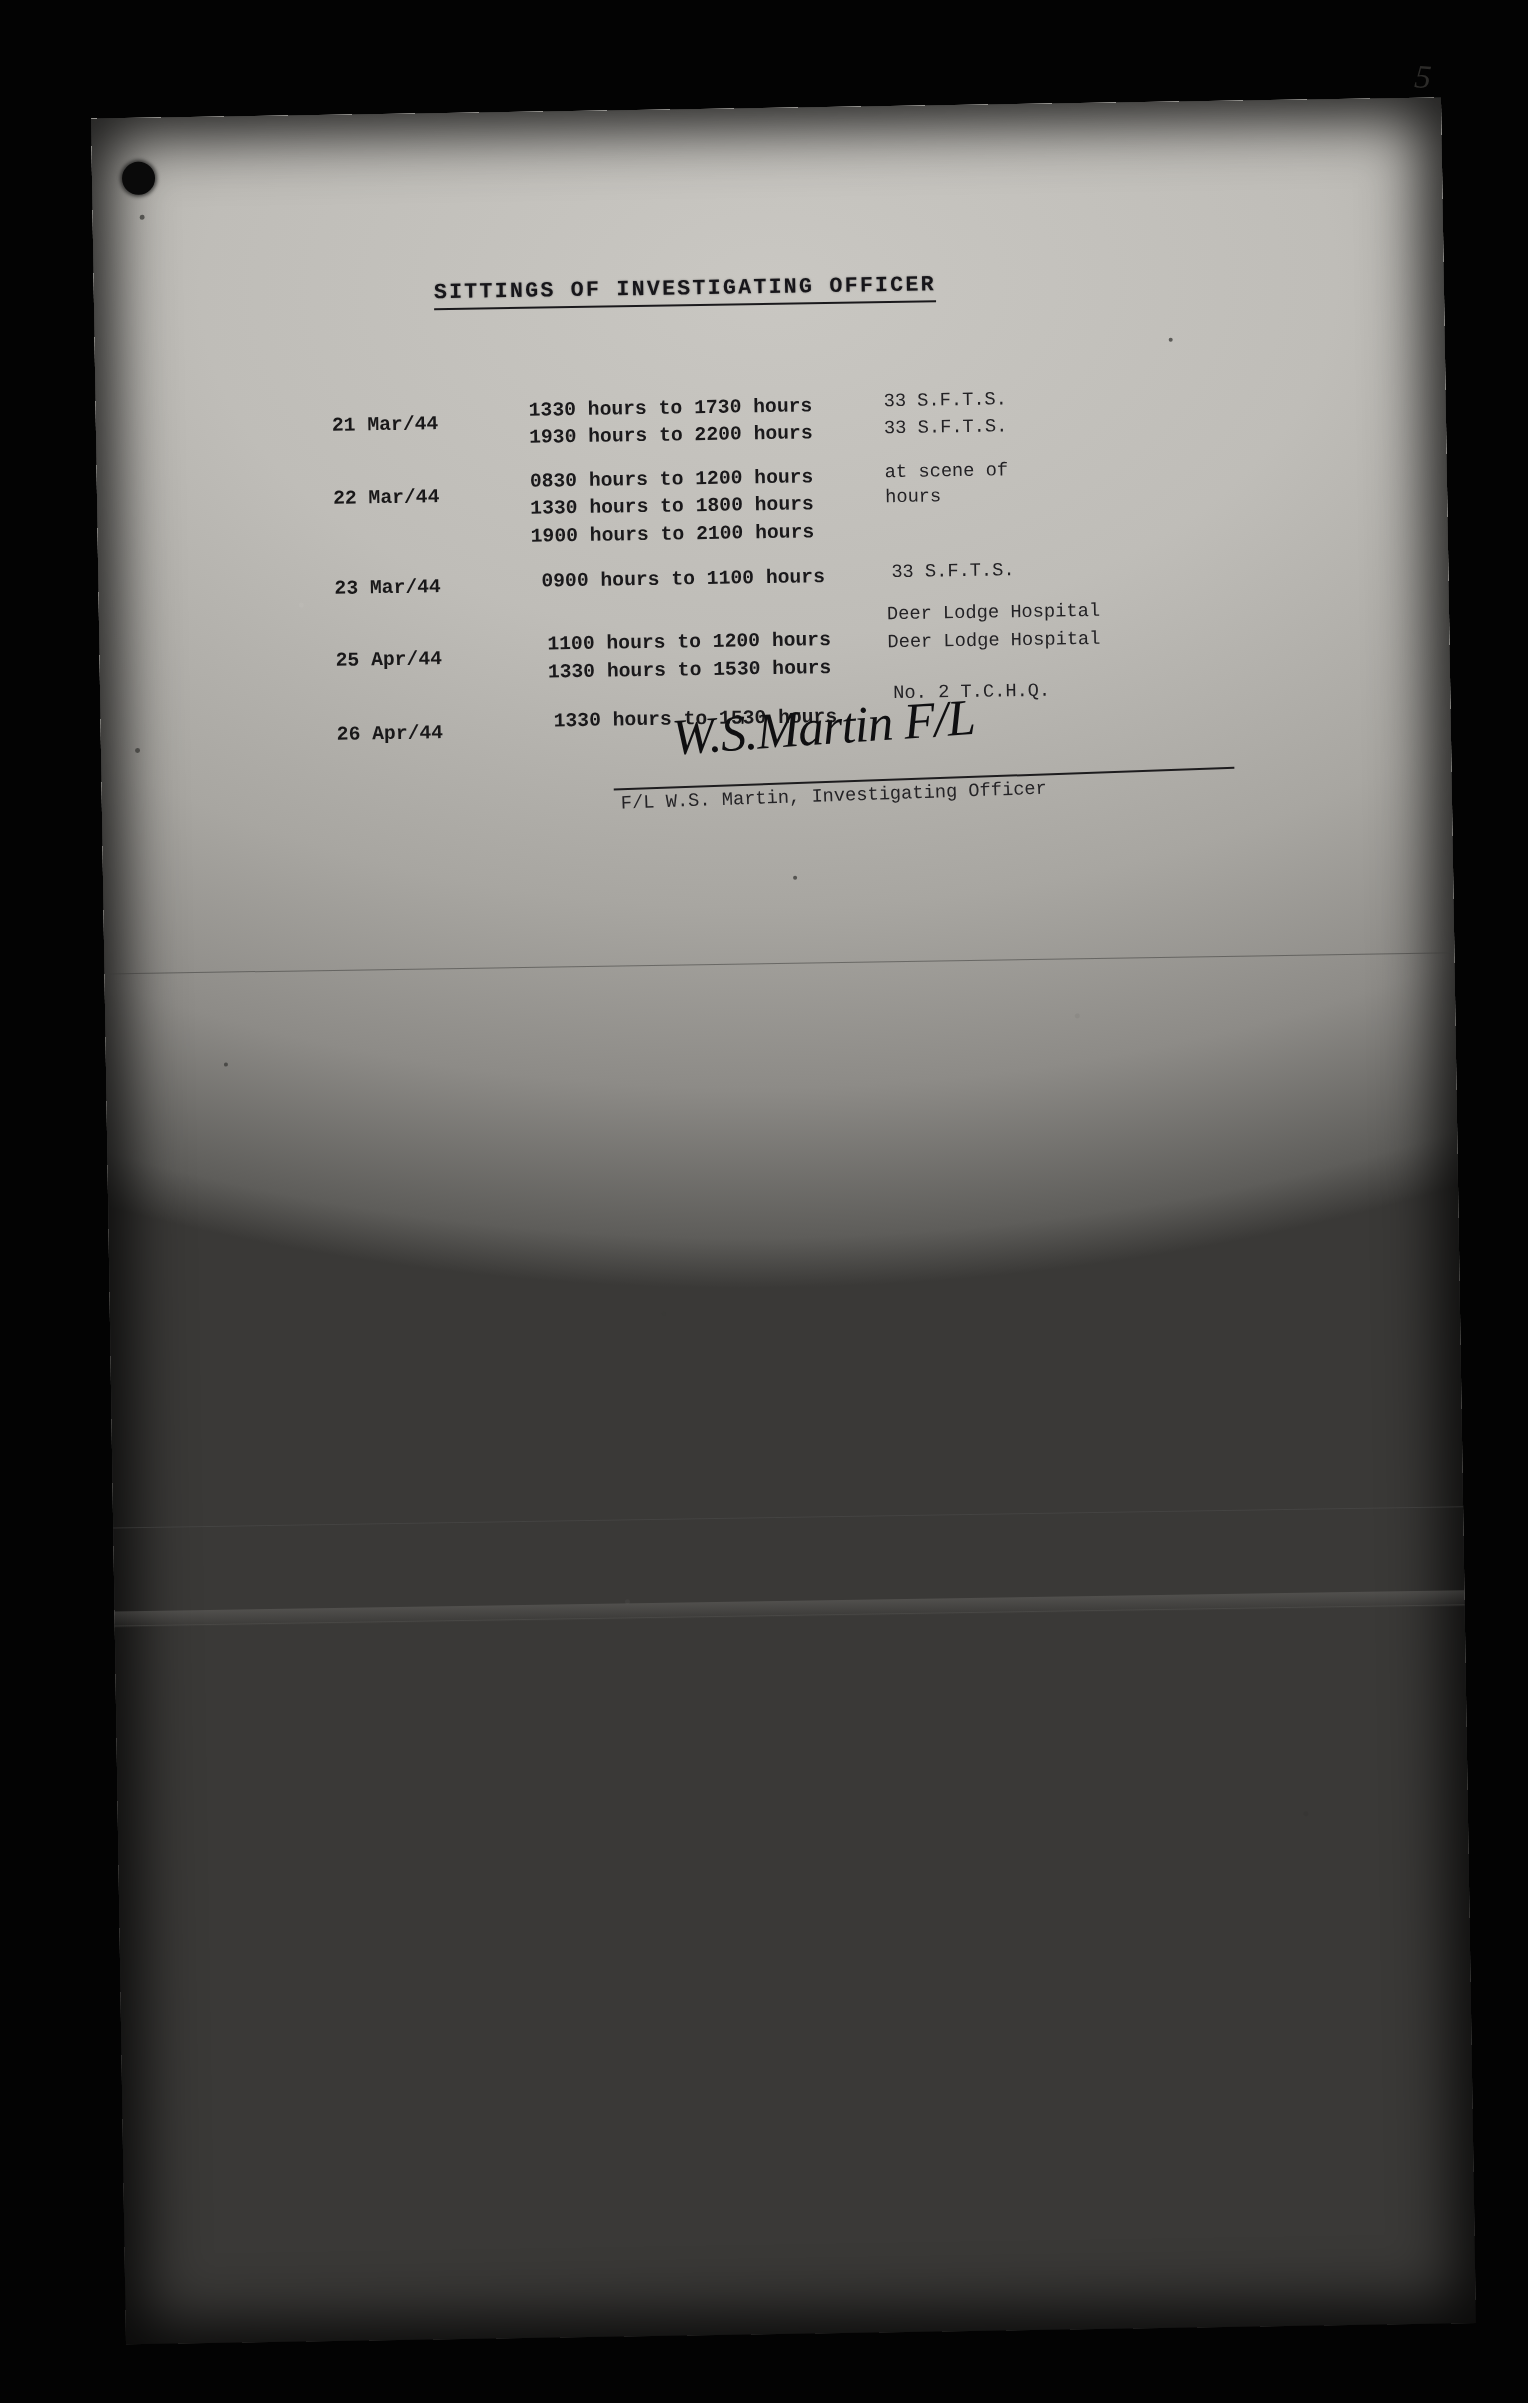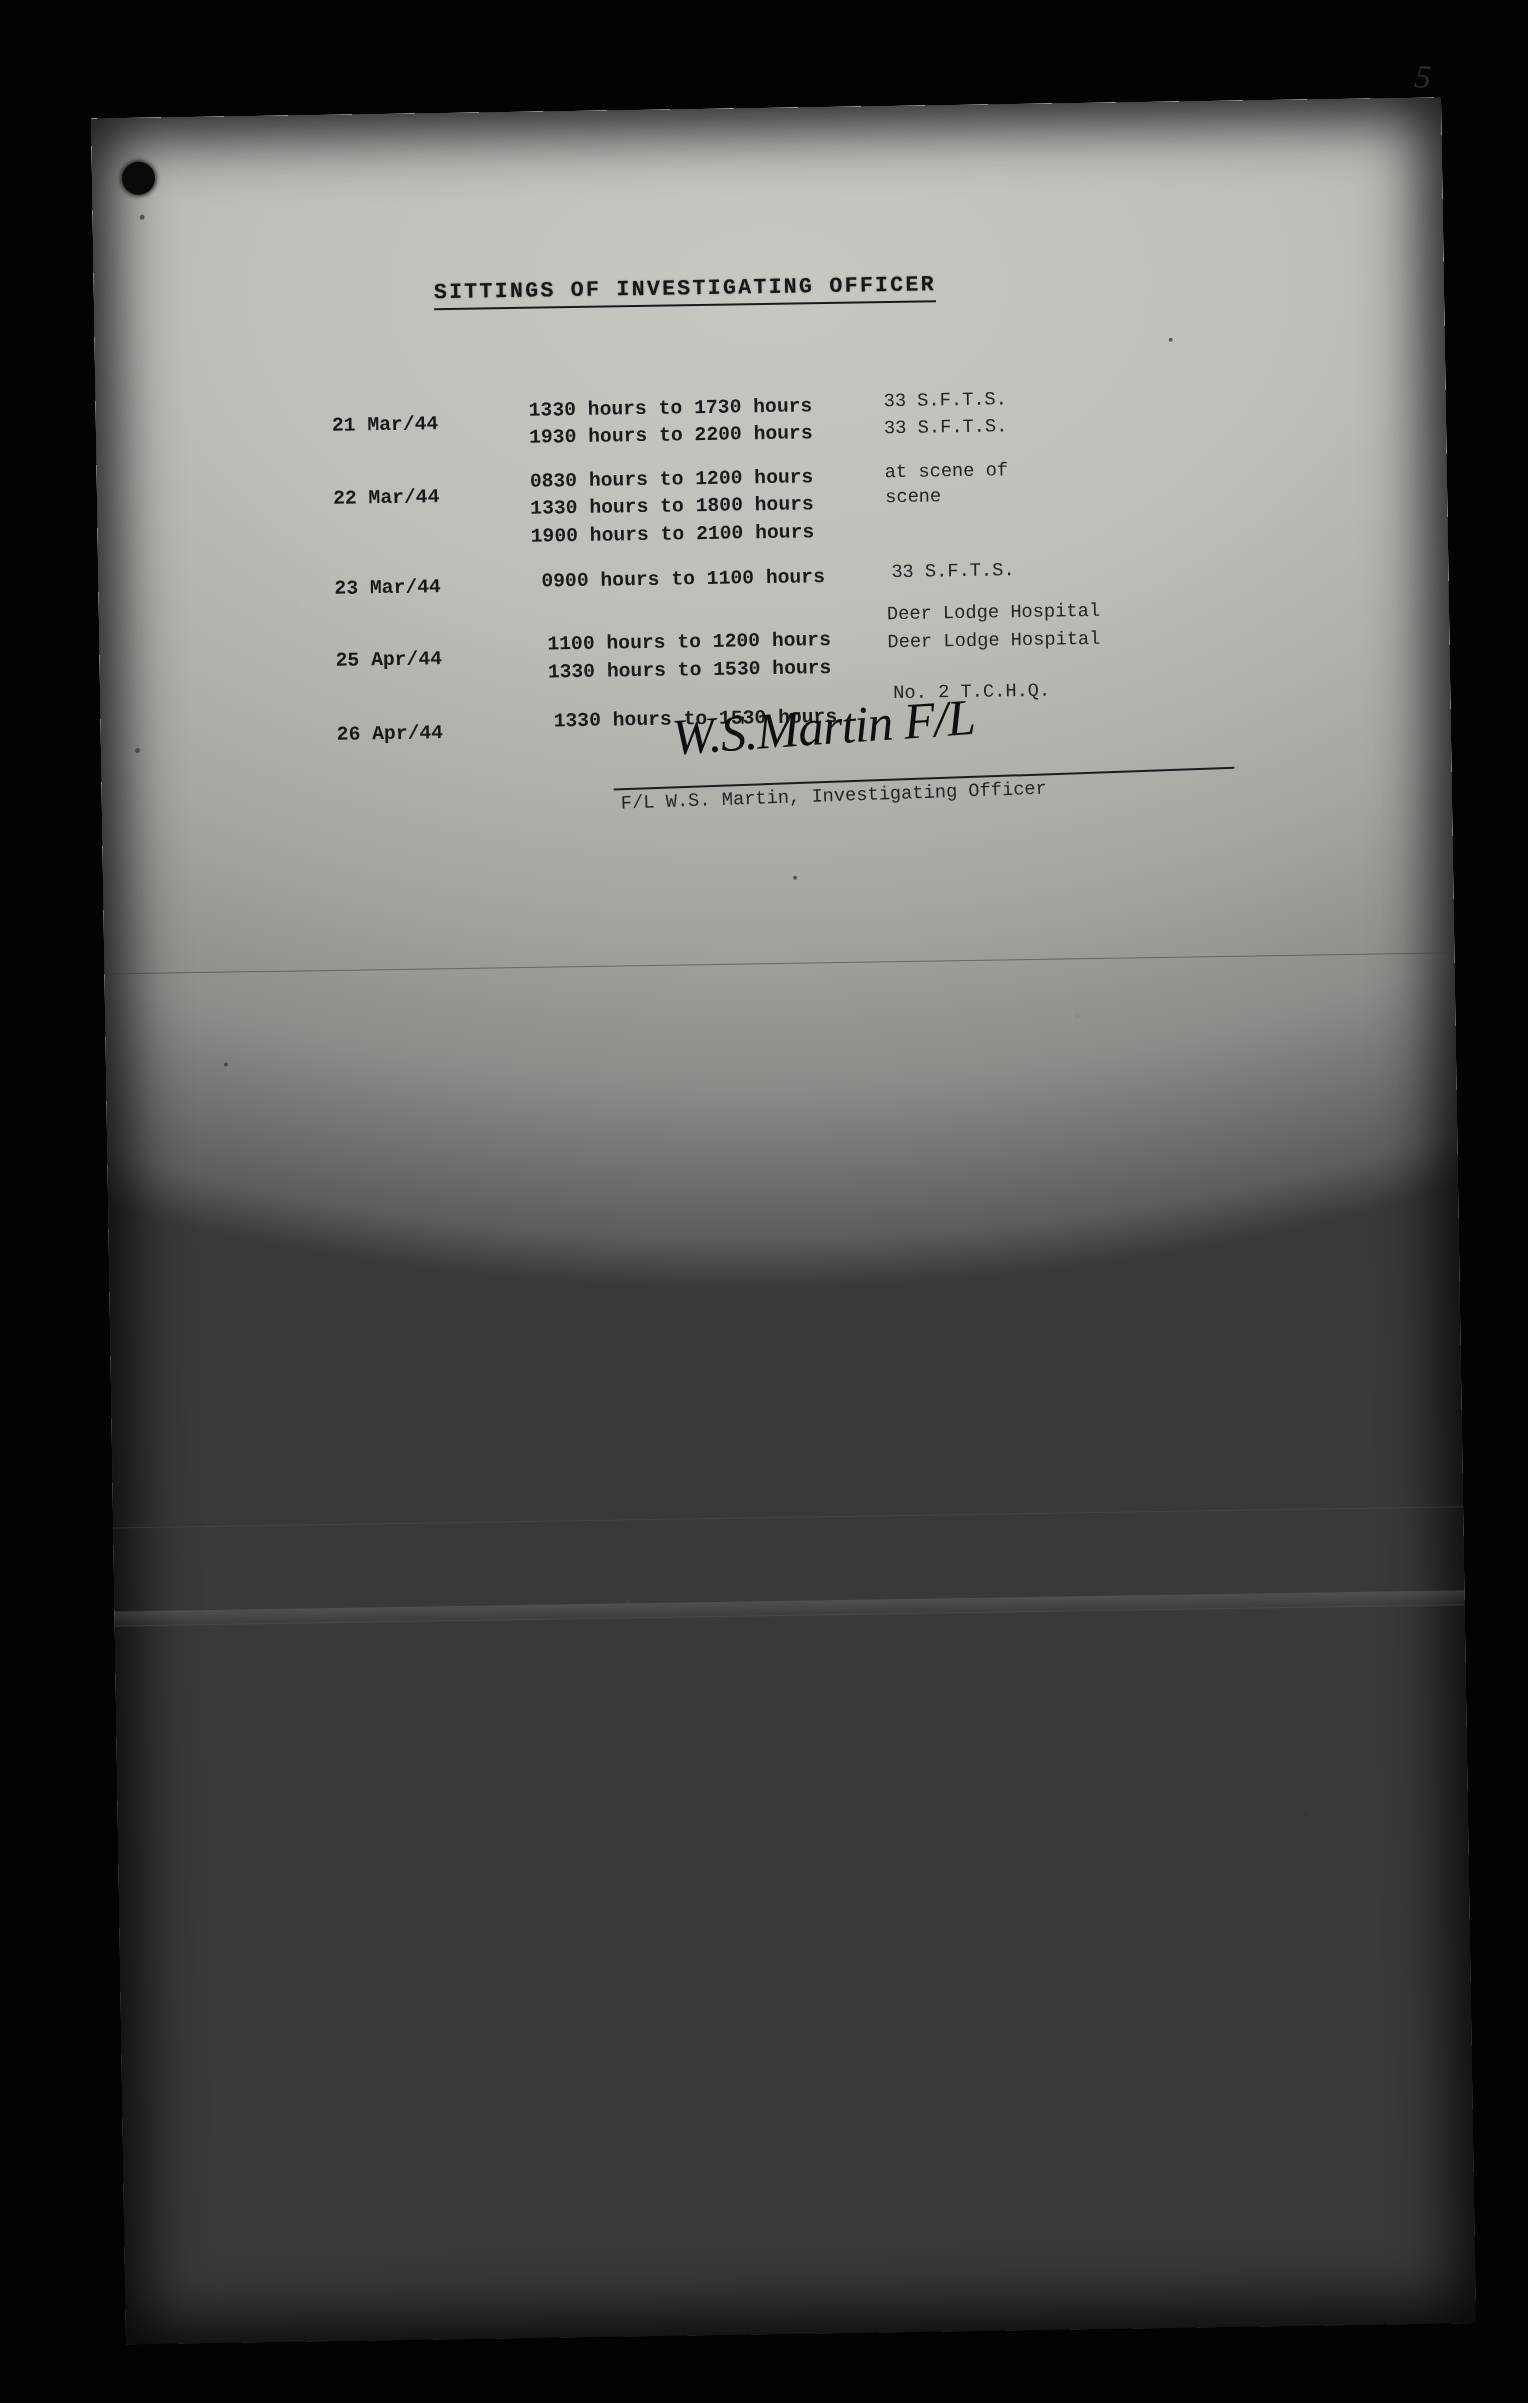--- a/index.html
+++ b/index.html
@@ -193,21 +193,21 @@
     <div class="time-cell" style="left:433px; top:288px;">1330 hours to 1730 hours</div>
     <div class="time-cell" style="left:433px; top:315px;">1930 hours to 2200 hours</div>
     <div class="place-cell" style="left:788px; top:284px;">33 S.F.T.S.</div>
     <div class="place-cell" style="left:788px; top:311px;">33 S.F.T.S.</div>
 
     <div class="date-cell" style="left:236px; top:373px;">22 Mar/44</div>
     <div class="time-cell" style="left:433px; top:359px;">0830 hours to 1200 hours</div>
     <div class="time-cell" style="left:433px; top:386px;">1330 hours to 1800 hours</div>
     <div class="time-cell" style="left:433px; top:414px;">1900 hours to 2100 hours</div>
     <div class="place-cell" style="left:788px; top:355px;">at scene of</div>
-    <div class="place-cell" style="left:788px; top:380px;">scene</div>
+    <div class="place-cell" style="left:788px; top:380px;">hours</div>
 
     <div class="date-cell" style="left:236px; top:463px;">23 Mar/44</div>
     <div class="time-cell" style="left:443px; top:459px;">0900 hours to 1100 hours</div>
     <div class="place-cell" style="left:793px; top:455px;">33 S.F.T.S.</div>
 
     <div class="date-cell" style="left:236px; top:535px;">25 Apr/44</div>
     <div class="time-cell" style="left:448px; top:522px;">1100 hours to 1200 hours</div>
     <div class="time-cell" style="left:448px; top:550px;">1330 hours to 1530 hours</div>
     <div class="place-cell" style="left:788px; top:497px;">Deer Lodge Hospital</div>
     <div class="place-cell" style="left:788px; top:525px;">Deer Lodge Hospital</div>

